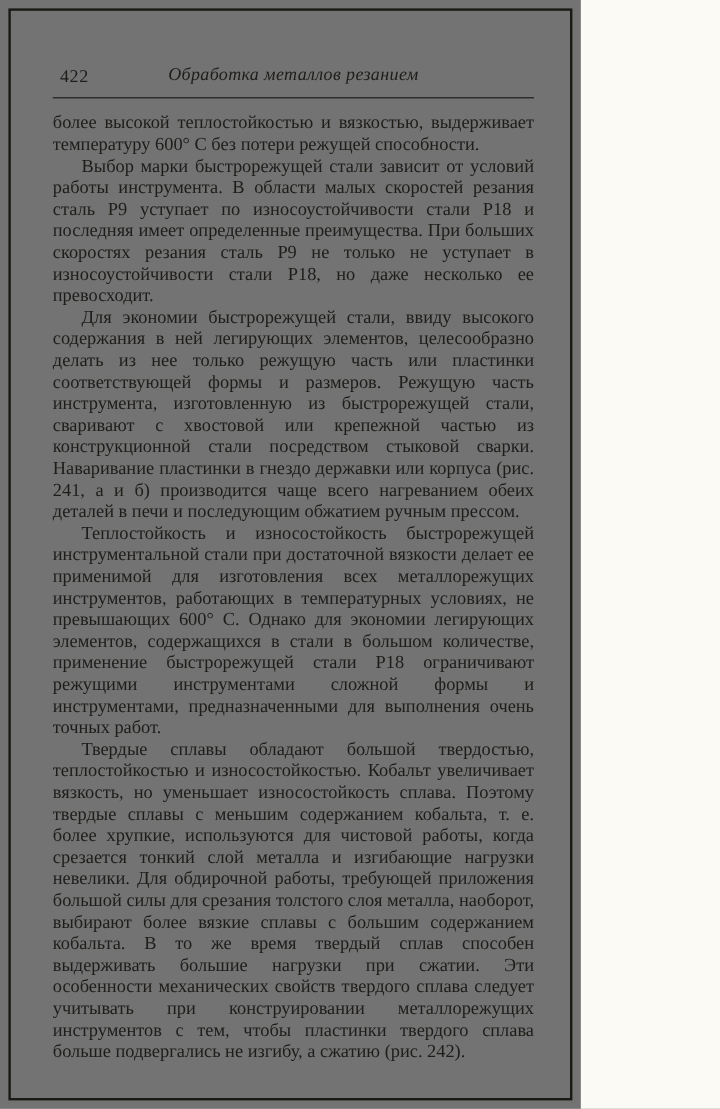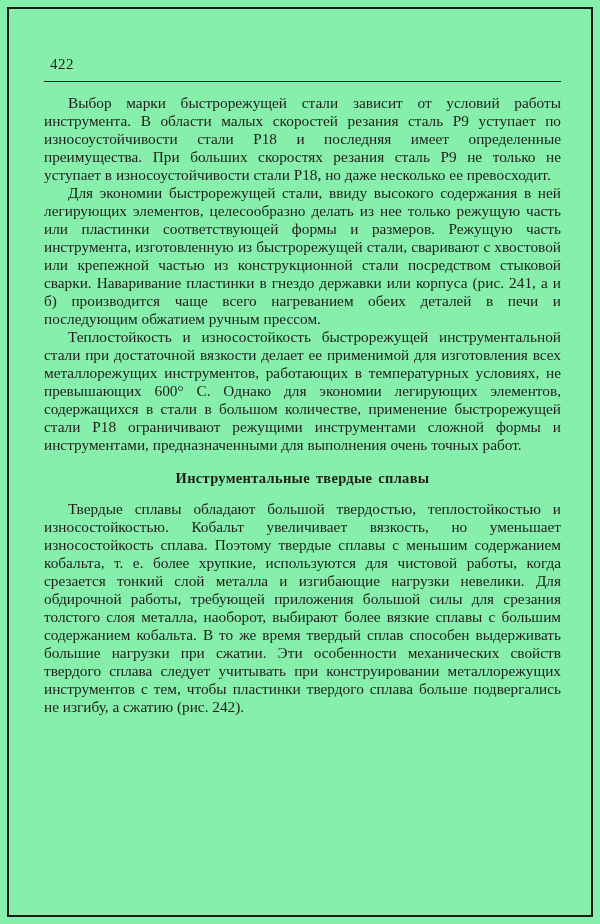--- a/index.html
+++ b/index.html
@@ -9,23 +9,23 @@
   body {
     width: 600px;
     height: 924px;
     background: #fbfaf5;
     font-family: "Liberation Serif", "DejaVu Serif", serif;
     color: #1e1d1a;
     overflow: hidden;
   }
   .page {
     position: relative;
-    width: 600px;
+    width: 484px;
     height: 924px;
-    background: #86efac;
+    background: #737373;
     box-sizing: border-box;
     overflow: hidden;
   }
   .frame {
     position: absolute;
     top: 7px; left: 7px; right: 7px; bottom: 7px;
     border: 2px solid #1a1916;
     box-sizing: border-box;
     padding: 46px 30px 0 35px;
   }
@@ -77,28 +77,29 @@
   }
 </style>
 </head>
 <body>
 
 <div class="page">
   <div class="frame">
 
     <div class="page-header">
       <span class="page-number">422</span>
+      <span class="running-title">Обработка металлов резанием</span>
     </div>
 
     <hr class="header-rule">
 
     <div class="body-text">
+      <p class="para no-indent">более высокой теплостойкостью и вязкостью, выдерживает температуру 600° С без потери режущей способности.</p>
       <p class="para">Выбор марки быстрорежущей стали зависит от условий работы инструмента. В области малых скоростей резания сталь Р9 уступает по износоустойчивости стали Р18 и последняя имеет определенные преимущества. При больших скоростях резания сталь Р9 не только не уступает в износоустойчивости стали Р18, но даже несколько ее превосходит.</p>
       <p class="para">Для экономии быстрорежущей стали, ввиду высокого содержания в ней легирующих элементов, целесообразно делать из нее только режущую часть или пластинки соответствующей формы и размеров. Режущую часть инструмента, изготовленную из быстрорежущей стали, сваривают с хвостовой или крепежной частью из конструкционной стали посредством стыковой сварки. Наваривание пластинки в гнездо державки или корпуса (рис. 241, а и б) производится чаще всего нагреванием обеих деталей в печи и последующим обжатием ручным прессом.</p>
       <p class="para">Теплостойкость и износостойкость быстрорежущей инструментальной стали при достаточной вязкости делает ее применимой для изготовления всех металлорежущих инструментов, работающих в температурных условиях, не превышающих 600° С. Однако для экономии легирующих элементов, содержащихся в стали в большом количестве, применение быстрорежущей стали Р18 ограничивают режущими инструментами сложной формы и инструментами, предназначенными для выполнения очень точных работ.</p>
 
-      <h2 class="section-heading">Инструментальные твердые сплавы</h2>
 
       <p class="para">Твердые сплавы обладают большой твердостью, теплостойкостью и износостойкостью. Кобальт увеличивает вязкость, но уменьшает износостойкость сплава. Поэтому твердые сплавы с меньшим содержанием кобальта, т. е. более хрупкие, используются для чистовой работы, когда срезается тонкий слой металла и изгибающие нагрузки невелики. Для обдирочной работы, требующей приложения большой силы для срезания толстого слоя металла, наоборот, выбирают более вязкие сплавы с большим содержанием кобальта. В то же время твердый сплав способен выдерживать большие нагрузки при сжатии. Эти особенности механических свойств твердого сплава следует учитывать при конструировании металлорежущих инструментов с тем, чтобы пластинки твердого сплава больше подвергались не изгибу, а сжатию (рис. 242).</p>
     </div>
 
   </div>
 </div>
 
 </body></html>

